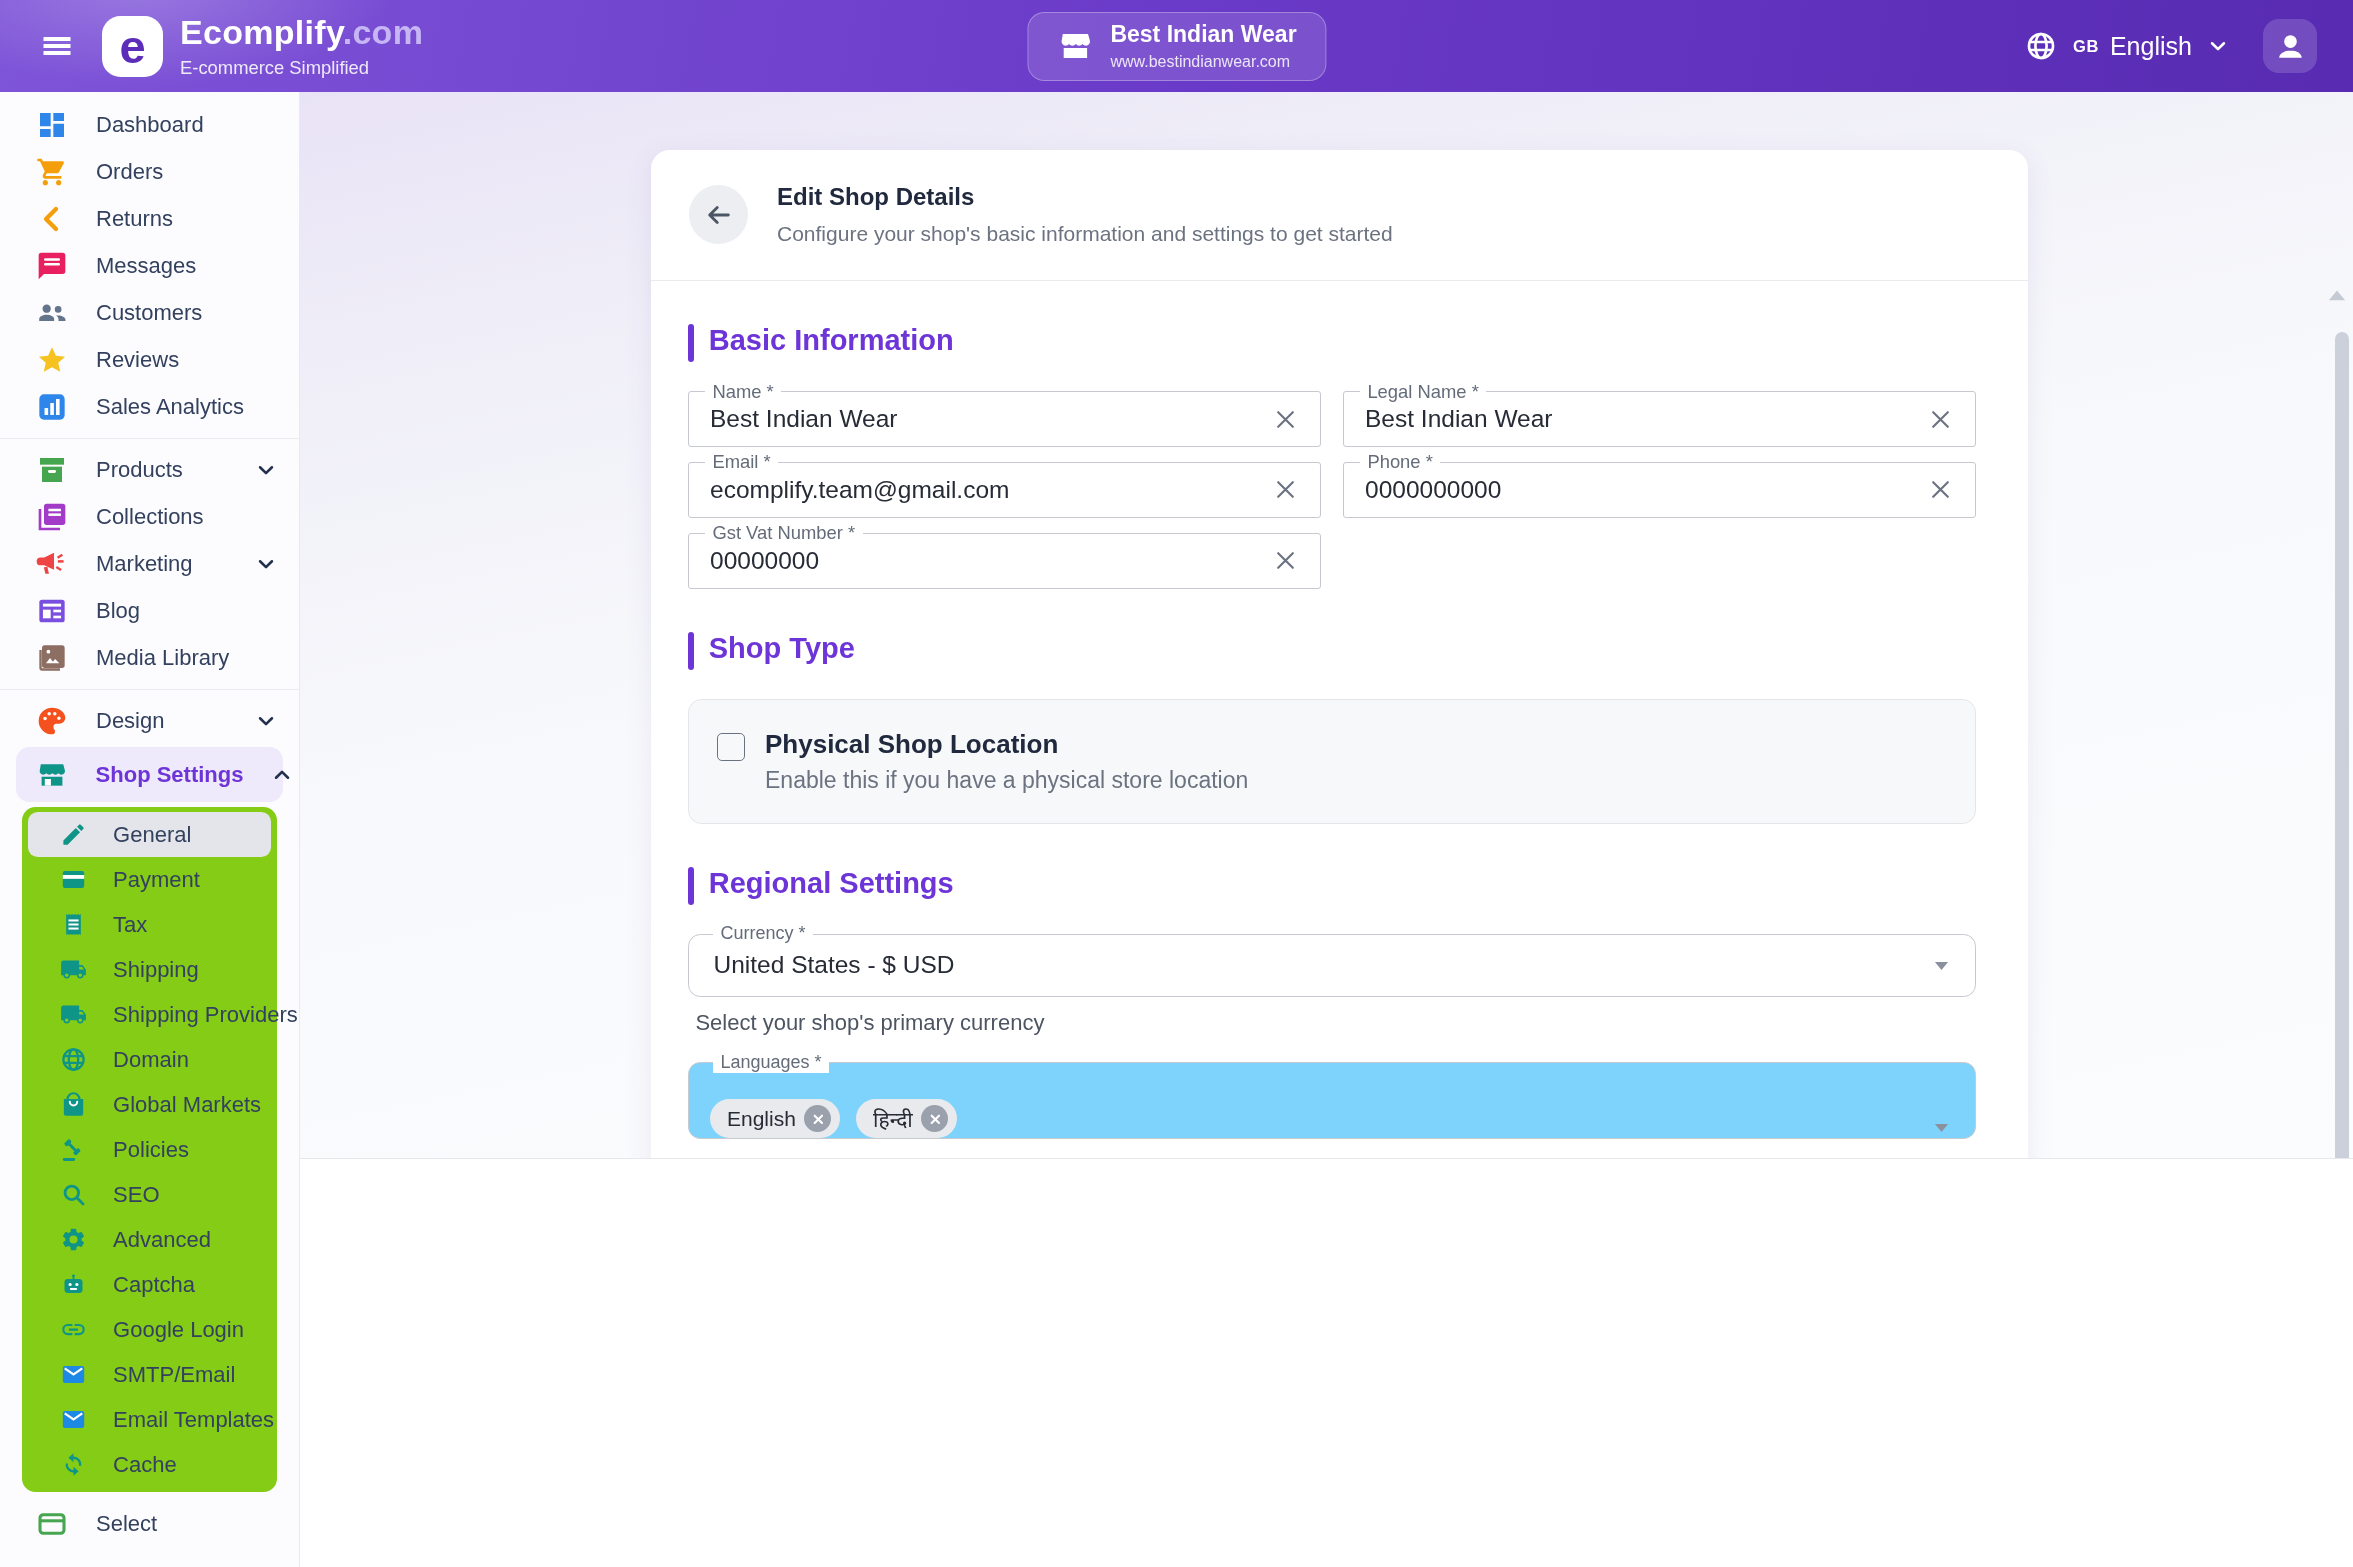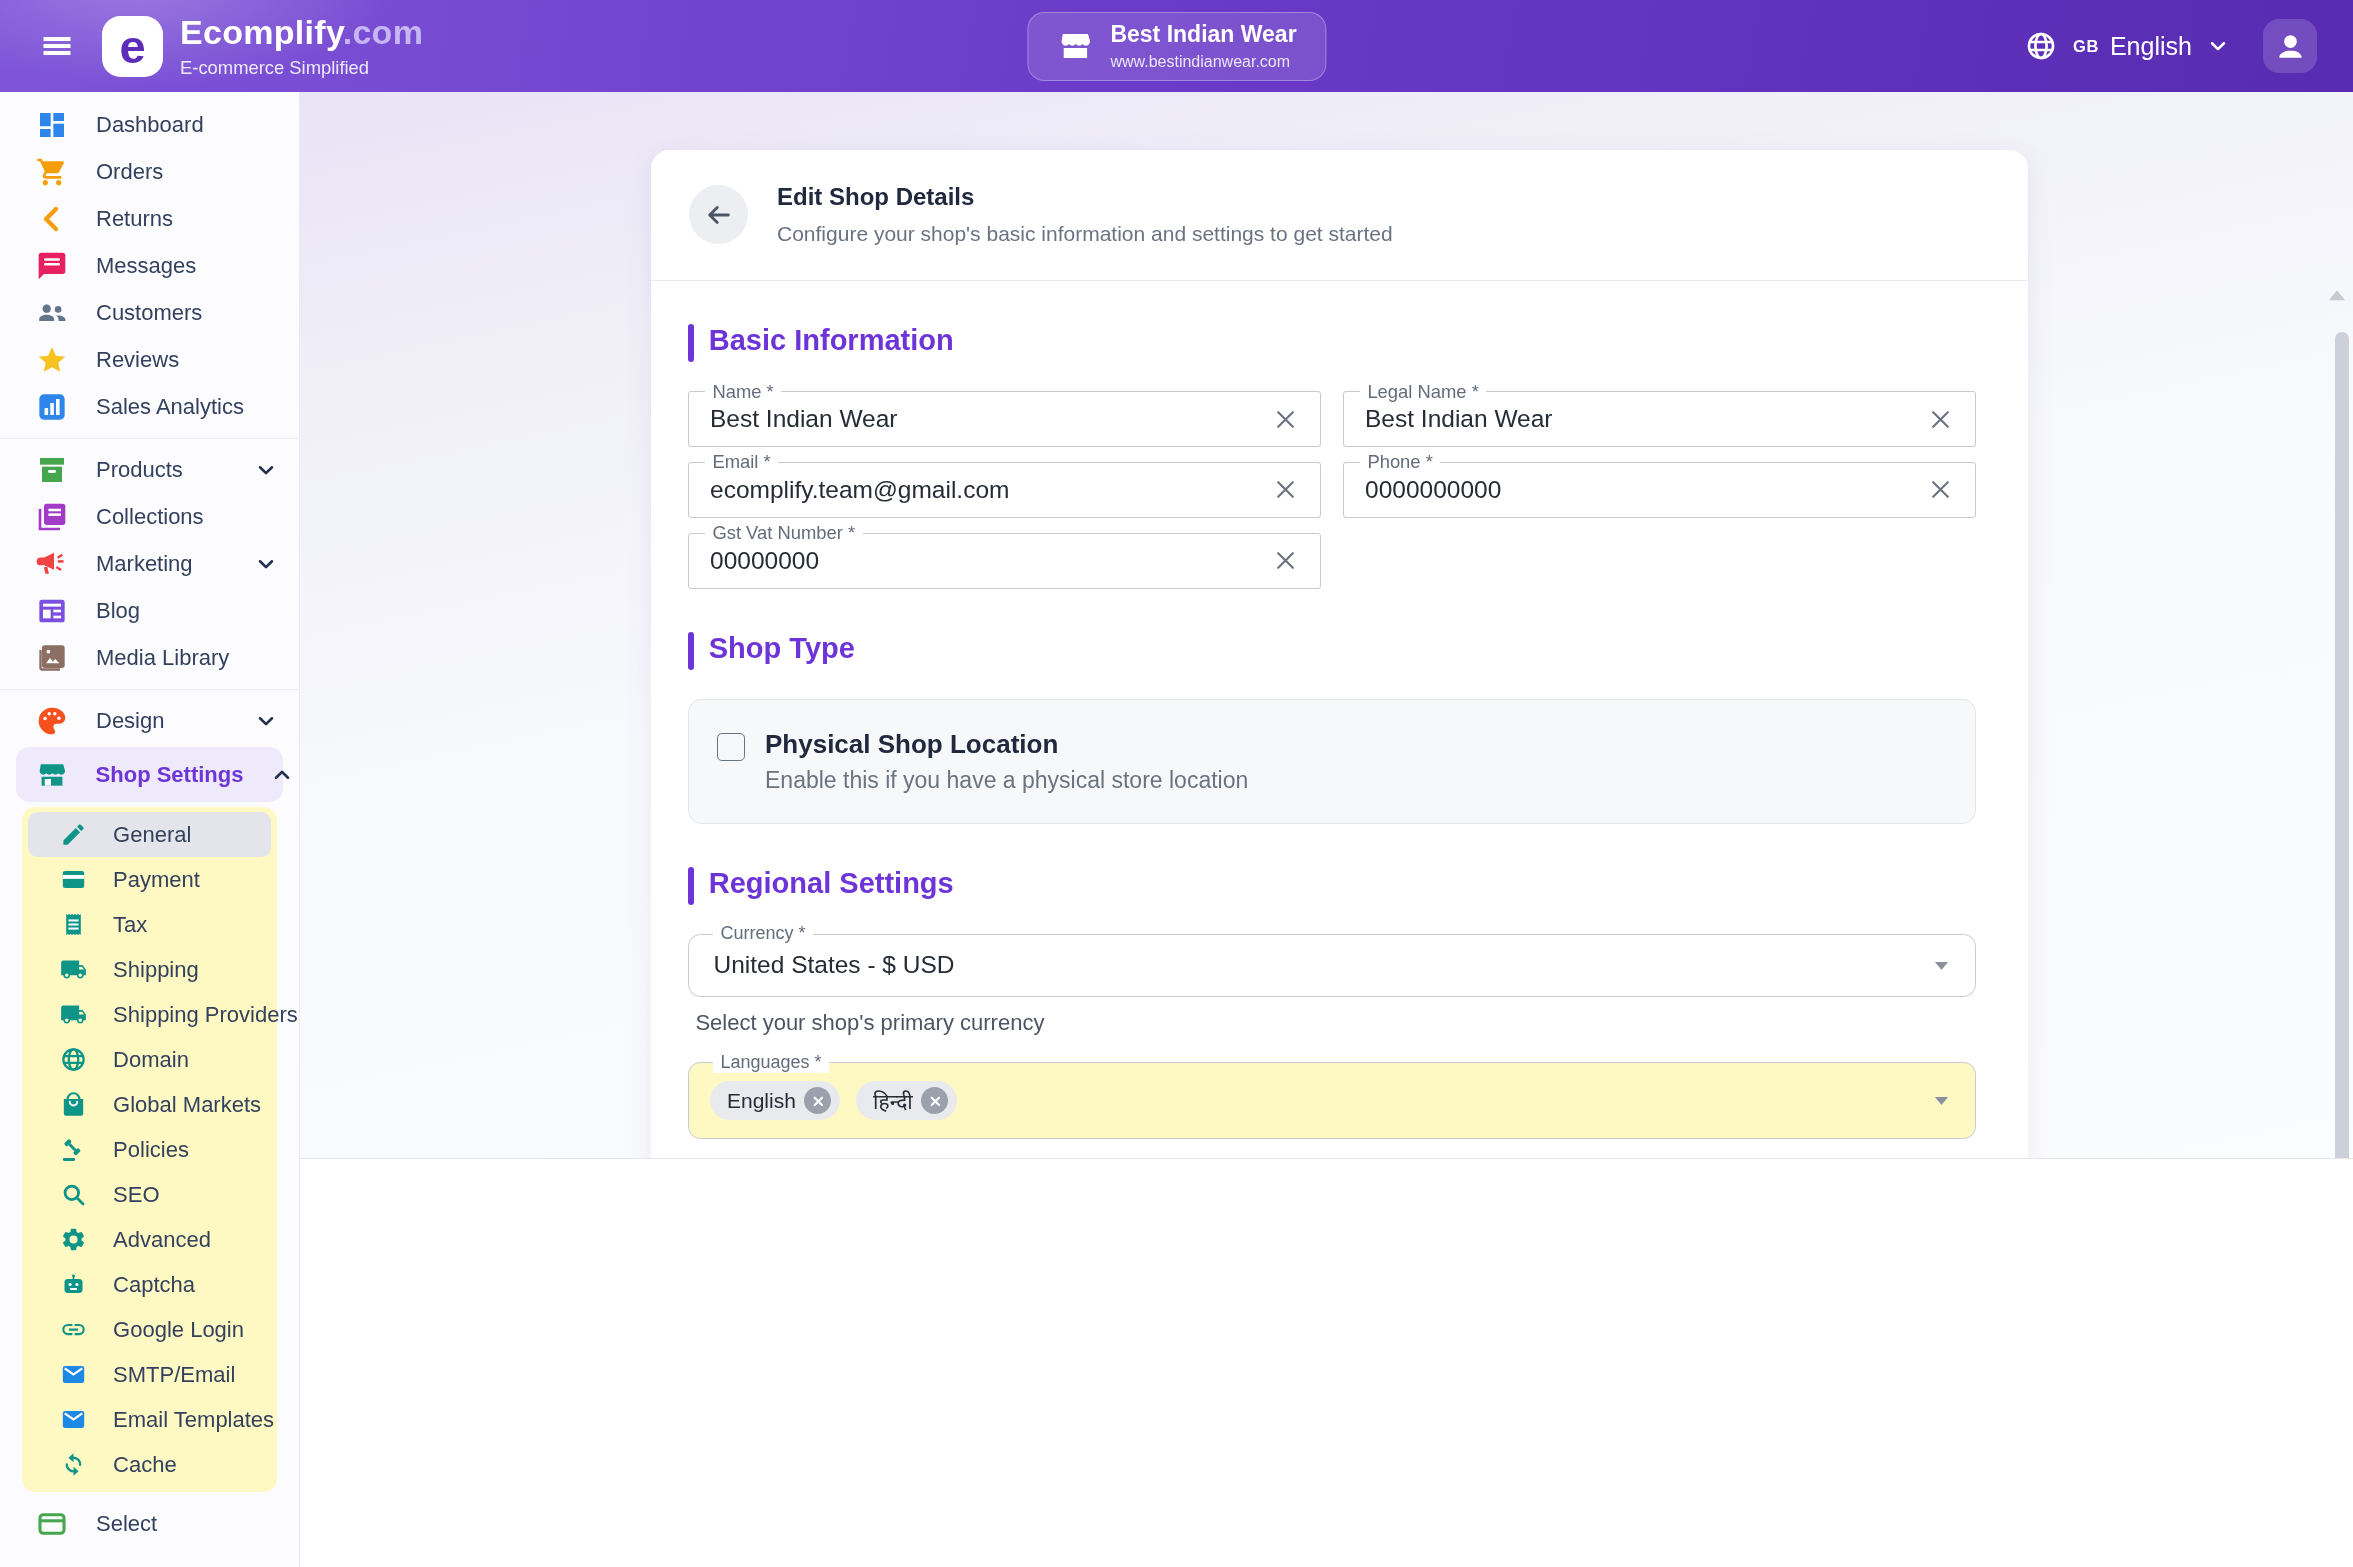--- a/index.html
+++ b/index.html
@@ -42,21 +42,21 @@
 
   
   .sidebar { width: 300px; flex-shrink: 0; background: #fcfcfe; border-right: 1.2px solid #e9eaef; padding-top: 9.8px; overflow: hidden; }
   .sitem { height: 47px; display: flex; align-items: center; gap: 28px; padding: 0 22px 0 36px; cursor: pointer; }
   .sitem .ic { width: 32px; height: 32px; flex-shrink: 0; }
   .slabel { font-size: 22px; color: #33415e; font-weight: 500; flex: 1; white-space: nowrap; }
   .chev { width: 22px; height: 22px; color: #22304d; flex-shrink: 0; }
   .sdivider { height: 1.2px; background: #eaecf0; margin: 7.4px 0; }
   .parent-active { margin: 2.5px 16px; border-radius: 13.5px; background: #eeeafb; height: 55px; padding: 0 19.6px; }
   .parent-active .slabel { color: #6d35d8; font-weight: 600; }
-  .submenu { margin: 4.9px 22px 0 22px; background: #fef9c3; border-radius: 13.5px; padding: 4.9px 6.1px; }
+  .submenu { margin: 4.9px 22px 0 22px; background: #84cc16; border-radius: 13.5px; padding: 4.9px 6.1px; }
   .sub { height: 45px; display: flex; align-items: center; gap: 26px; padding: 0 12.3px 0 32px; border-radius: 9.8px; cursor: pointer; }
   .sub .ic { width: 27px; height: 27px; flex-shrink: 0; }
   .sub .slabel { font-weight: 400; }
   .sub.active { background: #e3e5ea; }
   .billing-item { margin-top: 8.6px; }
 
   .c-blue { color: #2f86ea; } .c-orange { color: #f59e0b; } .c-pink { color: #e9205f; }
   .c-slate { color: #64748b; } .c-yellow { color: #f6c21f; } .c-green { color: #46a54f; }
   .c-purple { color: #a13bc8; } .c-red { color: #ef4444; } .c-violet { color: #7a4fe0; }
   .c-brown { color: #8d6e63; } .c-dorange { color: #f4511e; } .c-teal { color: #0f9488; }
@@ -100,21 +100,21 @@
   .panel-sub { font-size: 23px; color: #6b7280; margin-top: 7.4px; }
 
   .select { margin-top: 29px; position: relative; height: 63px; border: 1.2px solid #c6c9d0; border-radius: 12.3px;
     background: #fff; display: flex; align-items: center; padding: 0 55px 0 24.5px; font-size: 24.5px; color: #262b35; cursor: pointer; }
   .select label, .langs label { position: absolute; top: -11.6px; left: 24px; background: #ffffff; padding: 0 7.4px;
     font-size: 18px; color: #646c7a; }
   .tri { position: absolute; right: 23px; width: 21px; height: 21px; color: #8a909c; }
   .helper { margin-top: 13.5px; font-size: 22px; color: #4d5562; padding-left: 7.4px; }
 
   .langs { margin-top: 26px; position: relative; height: 77px; border: 1.2px solid #c6c9d0; border-radius: 12.3px;
-    background: #fef9c3; display: flex; align-items: center; gap: 16px; padding: 0 55px 0 21px; }
+    background: #7dd3fc; display: flex; align-items: flex-end; gap: 16px; padding: 0 55px 0 21px; }
   .chip { height: 39px; background: #e9eaee; border-radius: 19.6px; display: flex; align-items: center; gap: 8.6px;
     padding: 0 8.6px 0 17px; font-size: 21px; color: #262b35; }
   .chip-x { width: 27px; height: 27px; border-radius: 50%; background: #9aa1ac; color: #ffffff;
     display: flex; align-items: center; justify-content: center; cursor: pointer; flex-shrink: 0; }
   .chip-x svg { width: 14.7px; height: 14.7px; }
 
   .sb-up { position: absolute; right: 3.7px; top: 191px; width: 26px; height: 26px; color: #c6cad3; cursor: pointer; }
   .sb-thumb { position: absolute; right: 5.5px; top: 240px; width: 13.5px; height: 888px; background: #ccd0da; border-radius: 7.4px; cursor: pointer; }
 
   .hidden-defs { position: absolute; width: 0; height: 0; overflow: hidden; }

